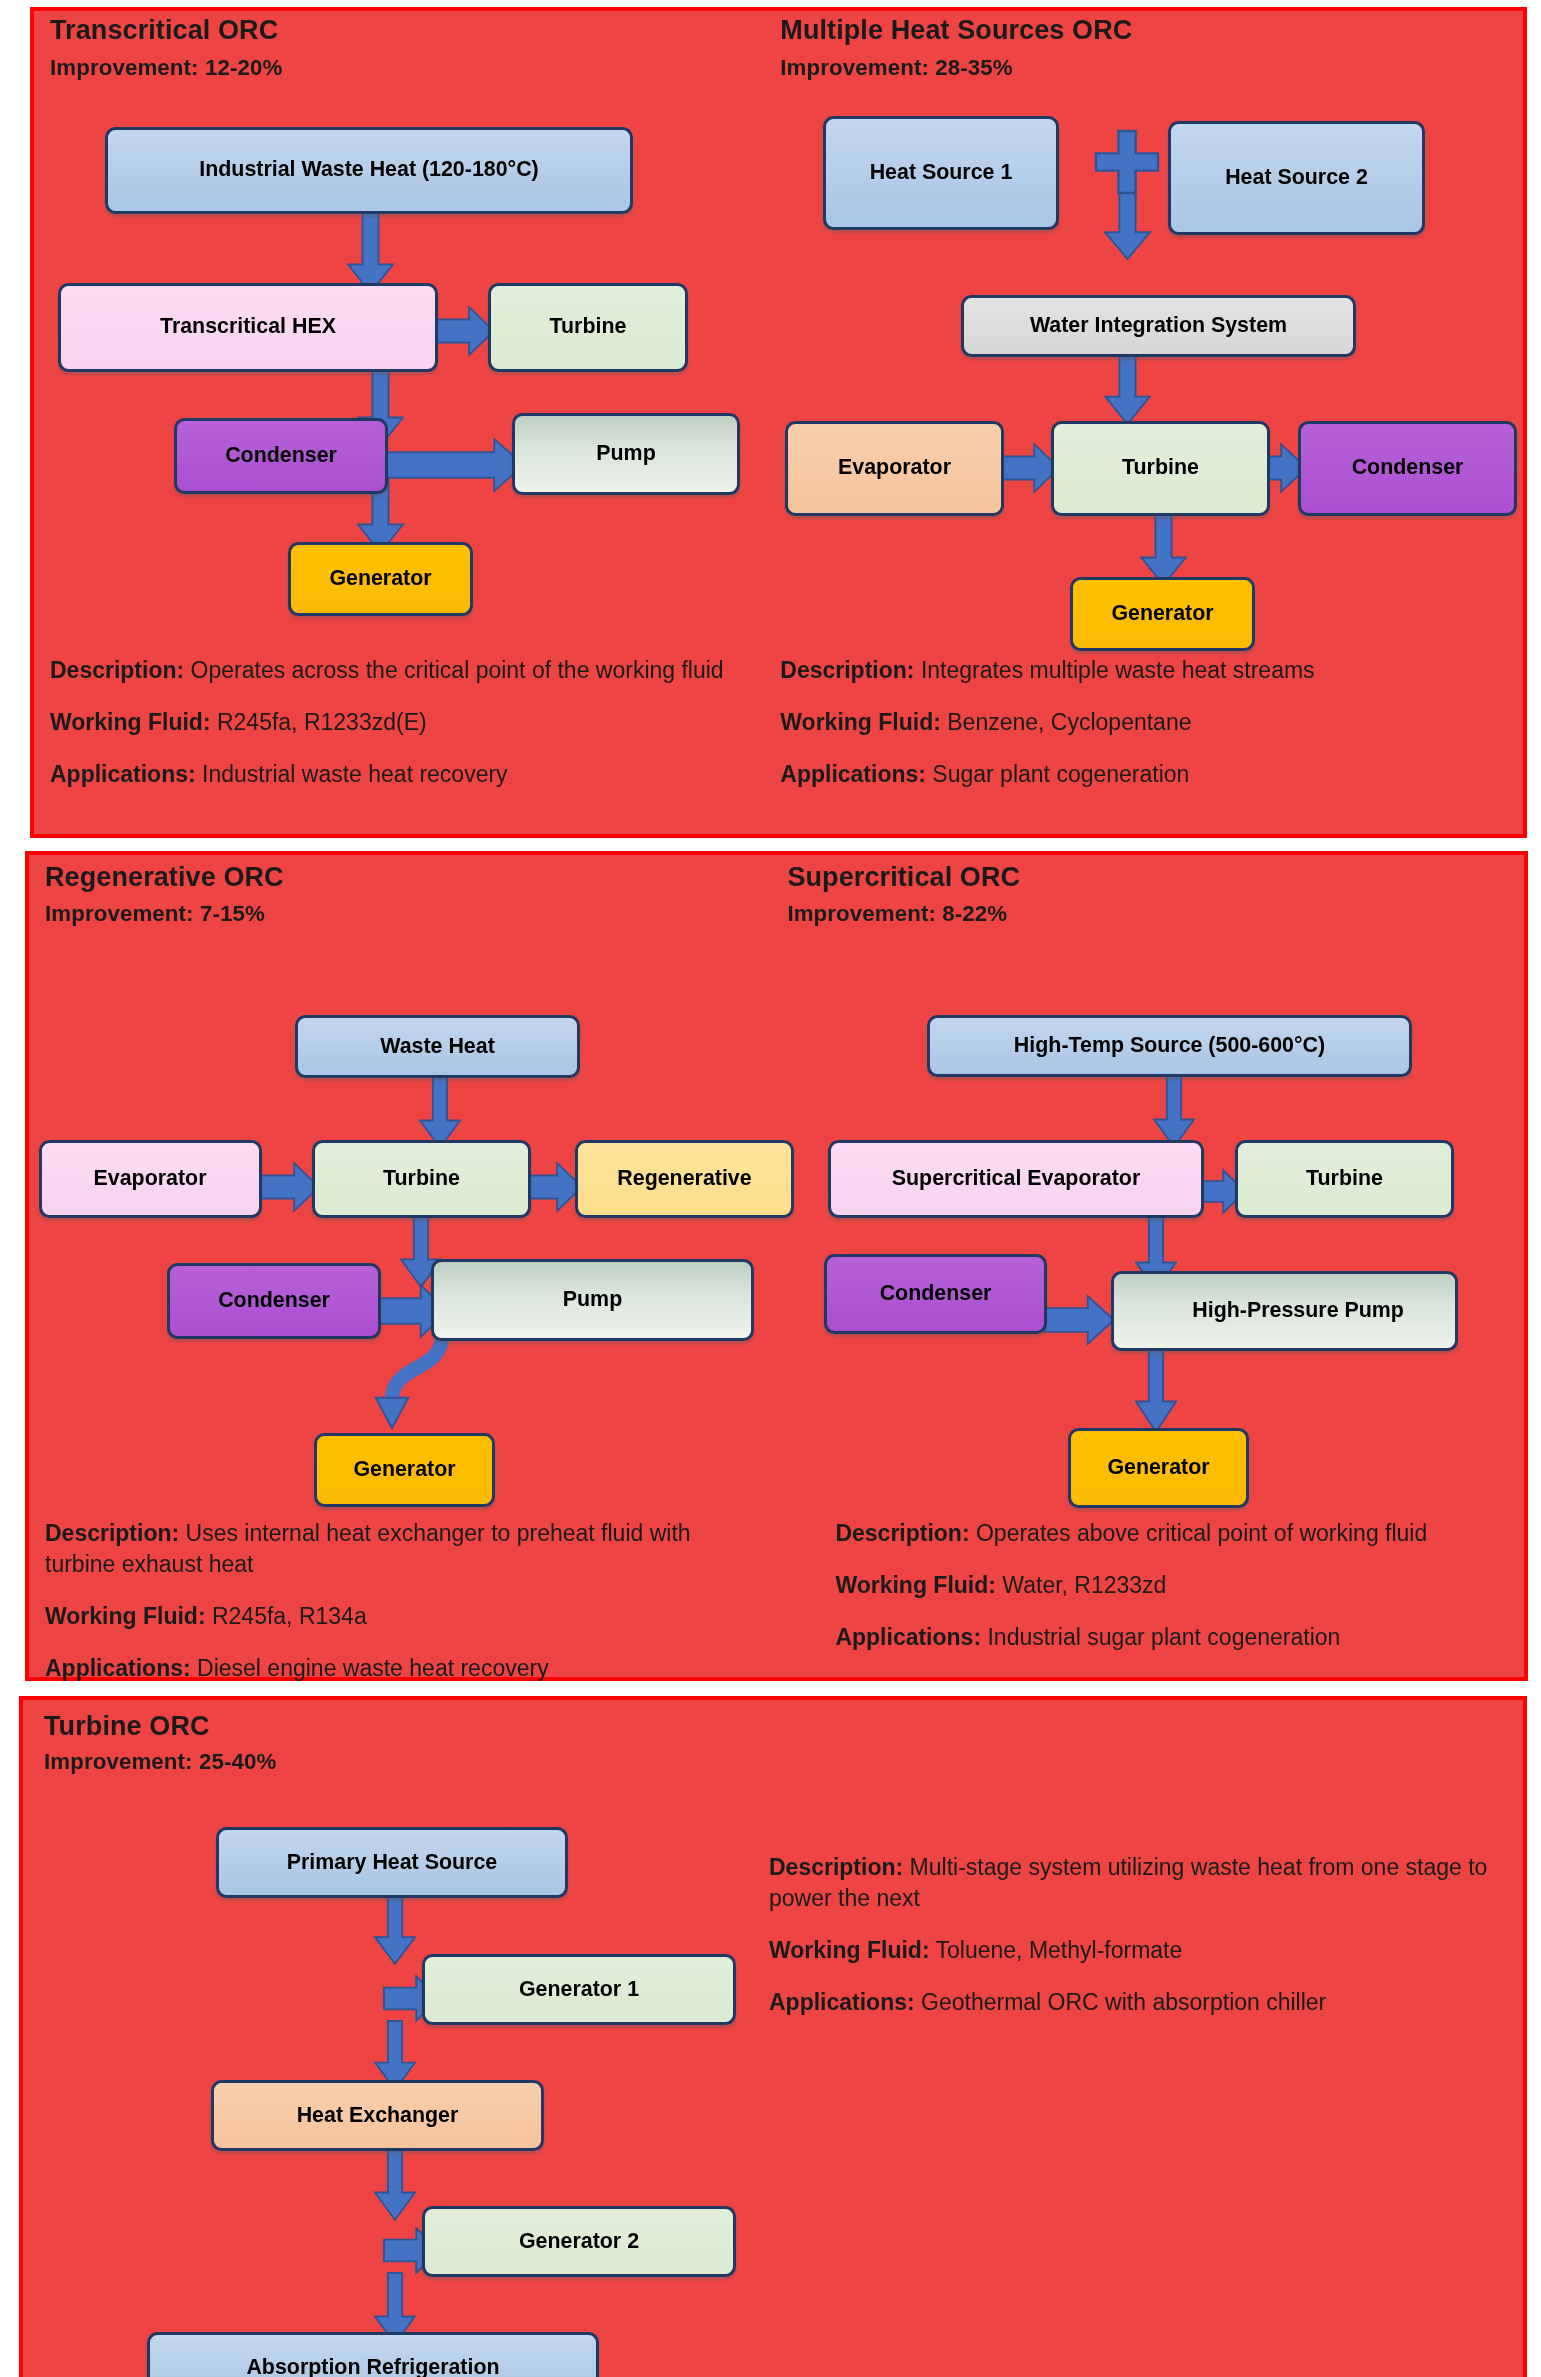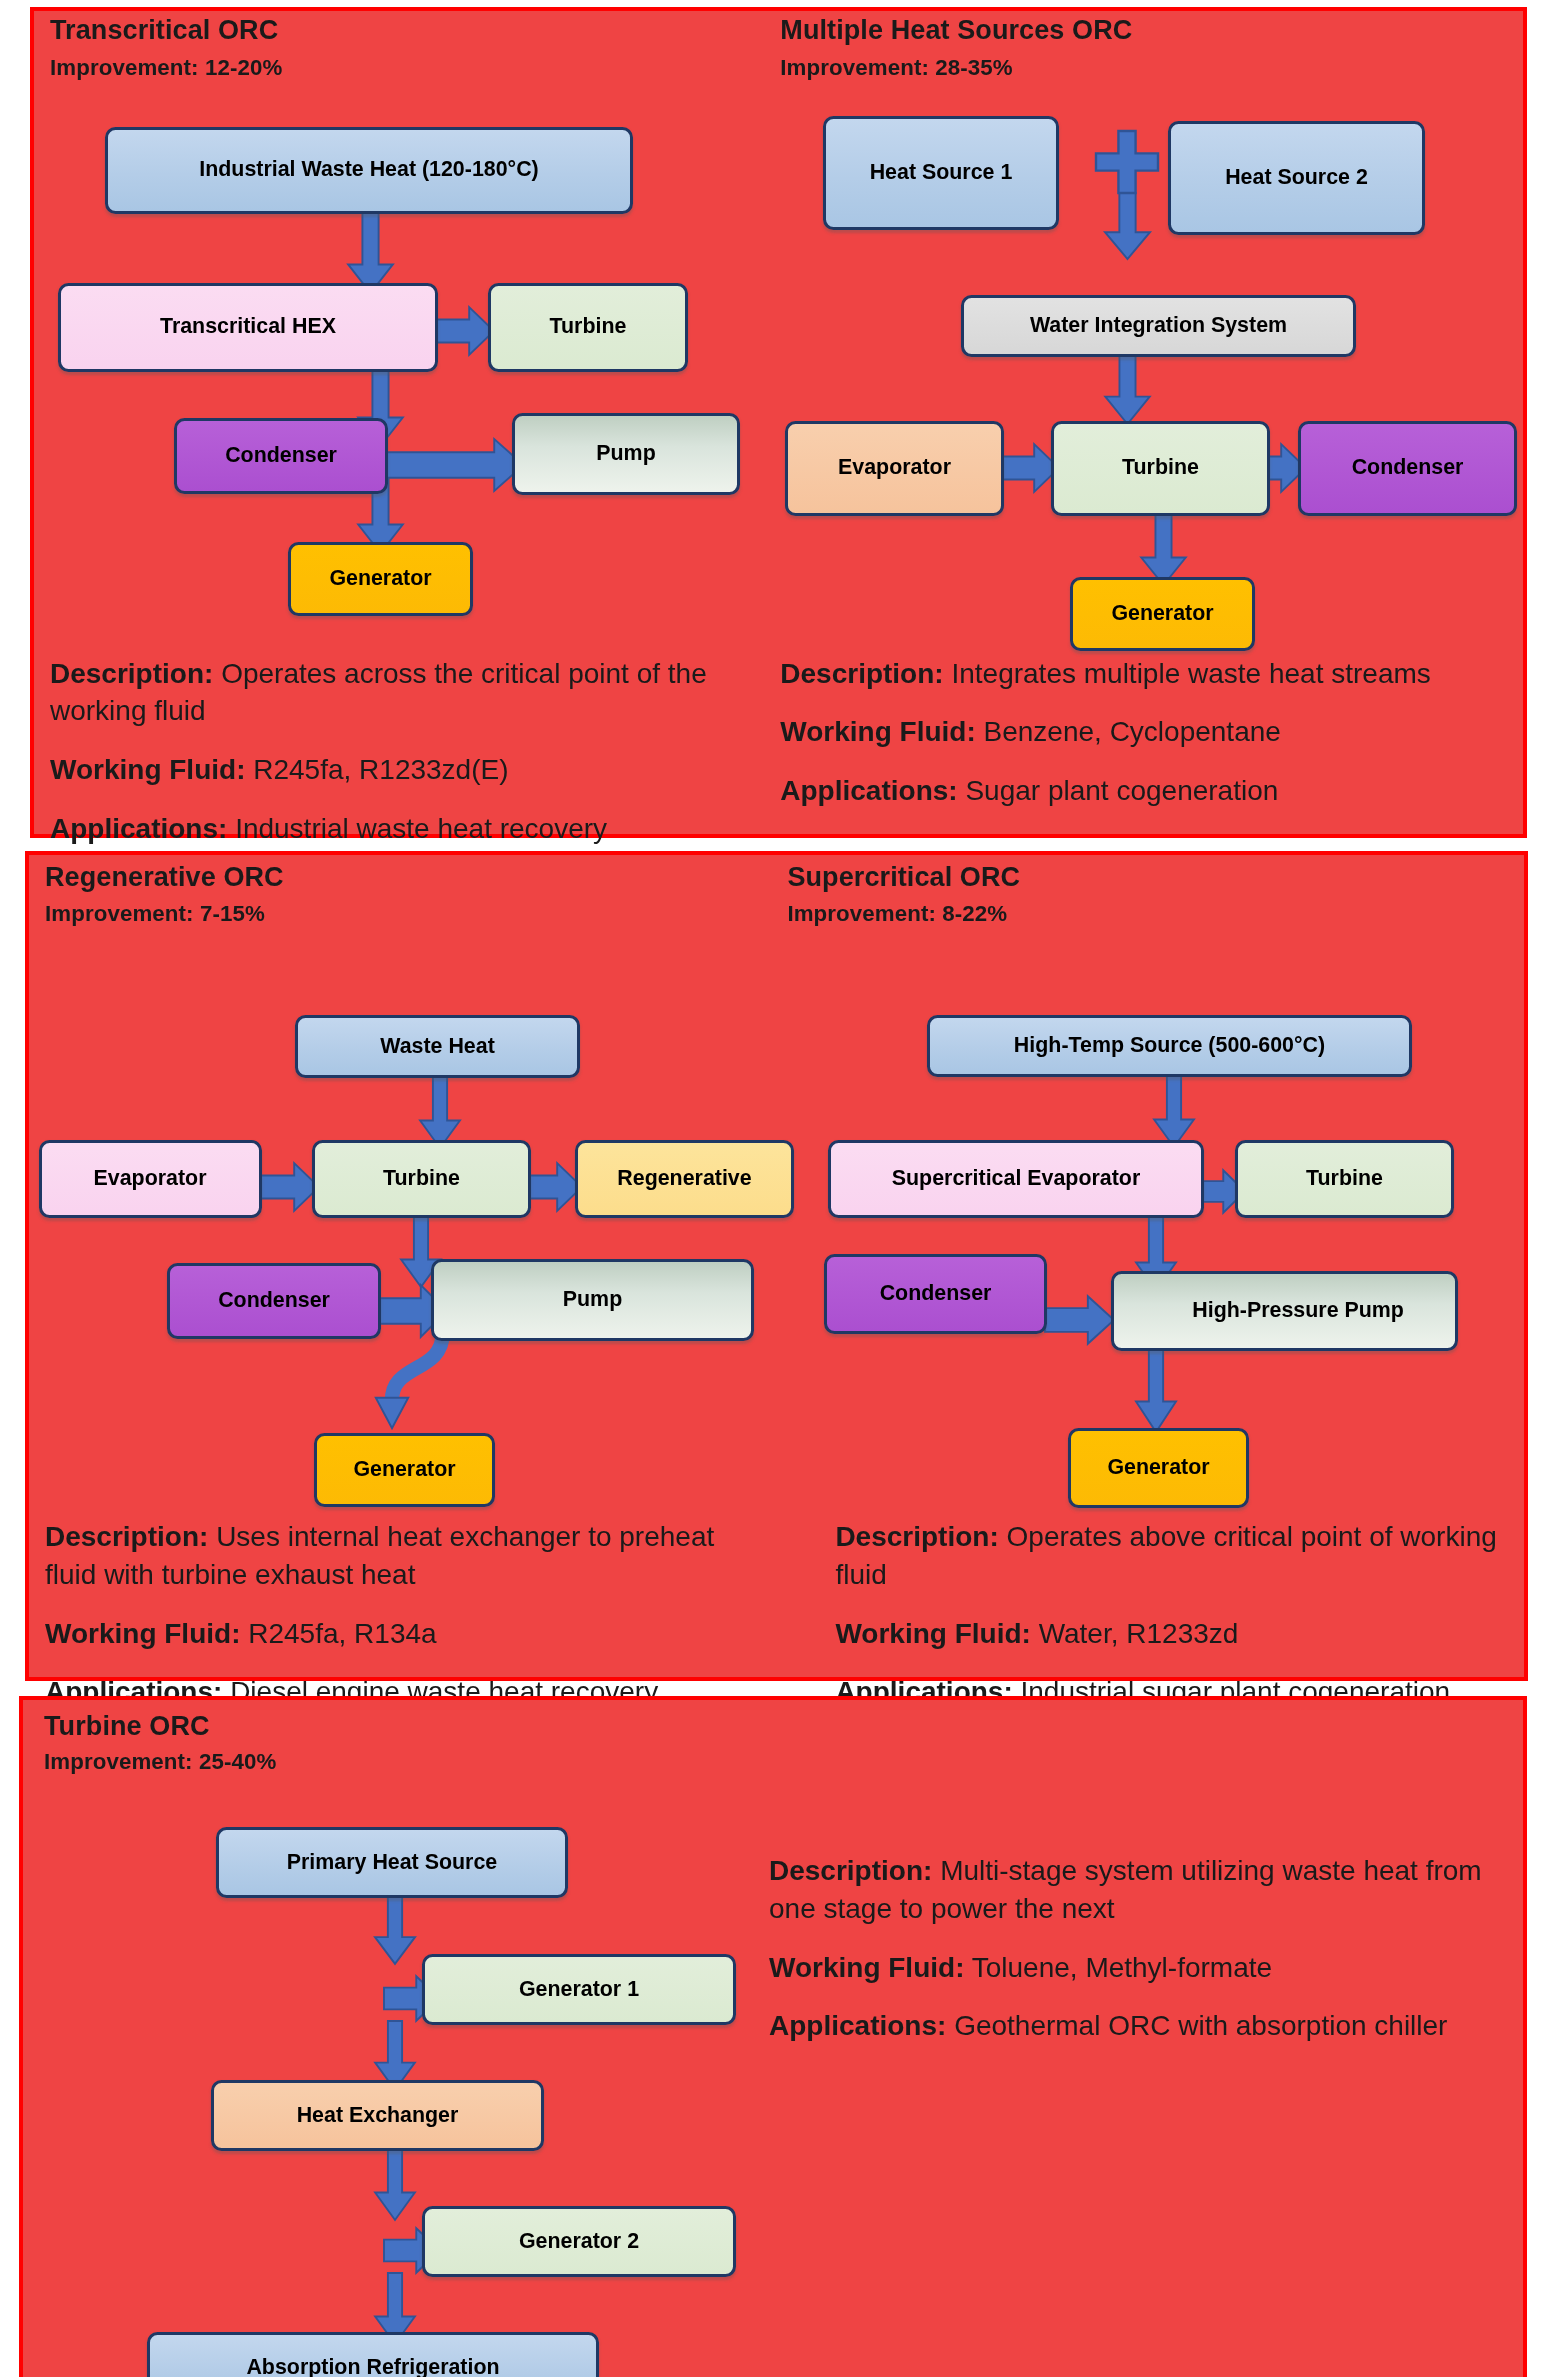--- a/index.html
+++ b/index.html
@@ -62,21 +62,21 @@
   .n-peach  { background:linear-gradient(180deg,#f8cfad 0%,#f6c39c 100%); }
   .n-yellow { background:linear-gradient(180deg,#fde49b 0%,#fcdd8c 100%); }
 
   
   .arrow { position:absolute; z-index:3; }
   .arrow svg { display:block; overflow:visible; }
 
   
   .desc { position:absolute; }
   .desc-line {
-    font-size:28px;
+    font-size:23px;
     color:#1a1a1a;
     line-height:1.35;
     margin-bottom:21px;
   }
   .desc-line b { font-weight:bold; }
   .desc-line span { font-weight:normal; }
 </style>
 </head>
 <body>
 

